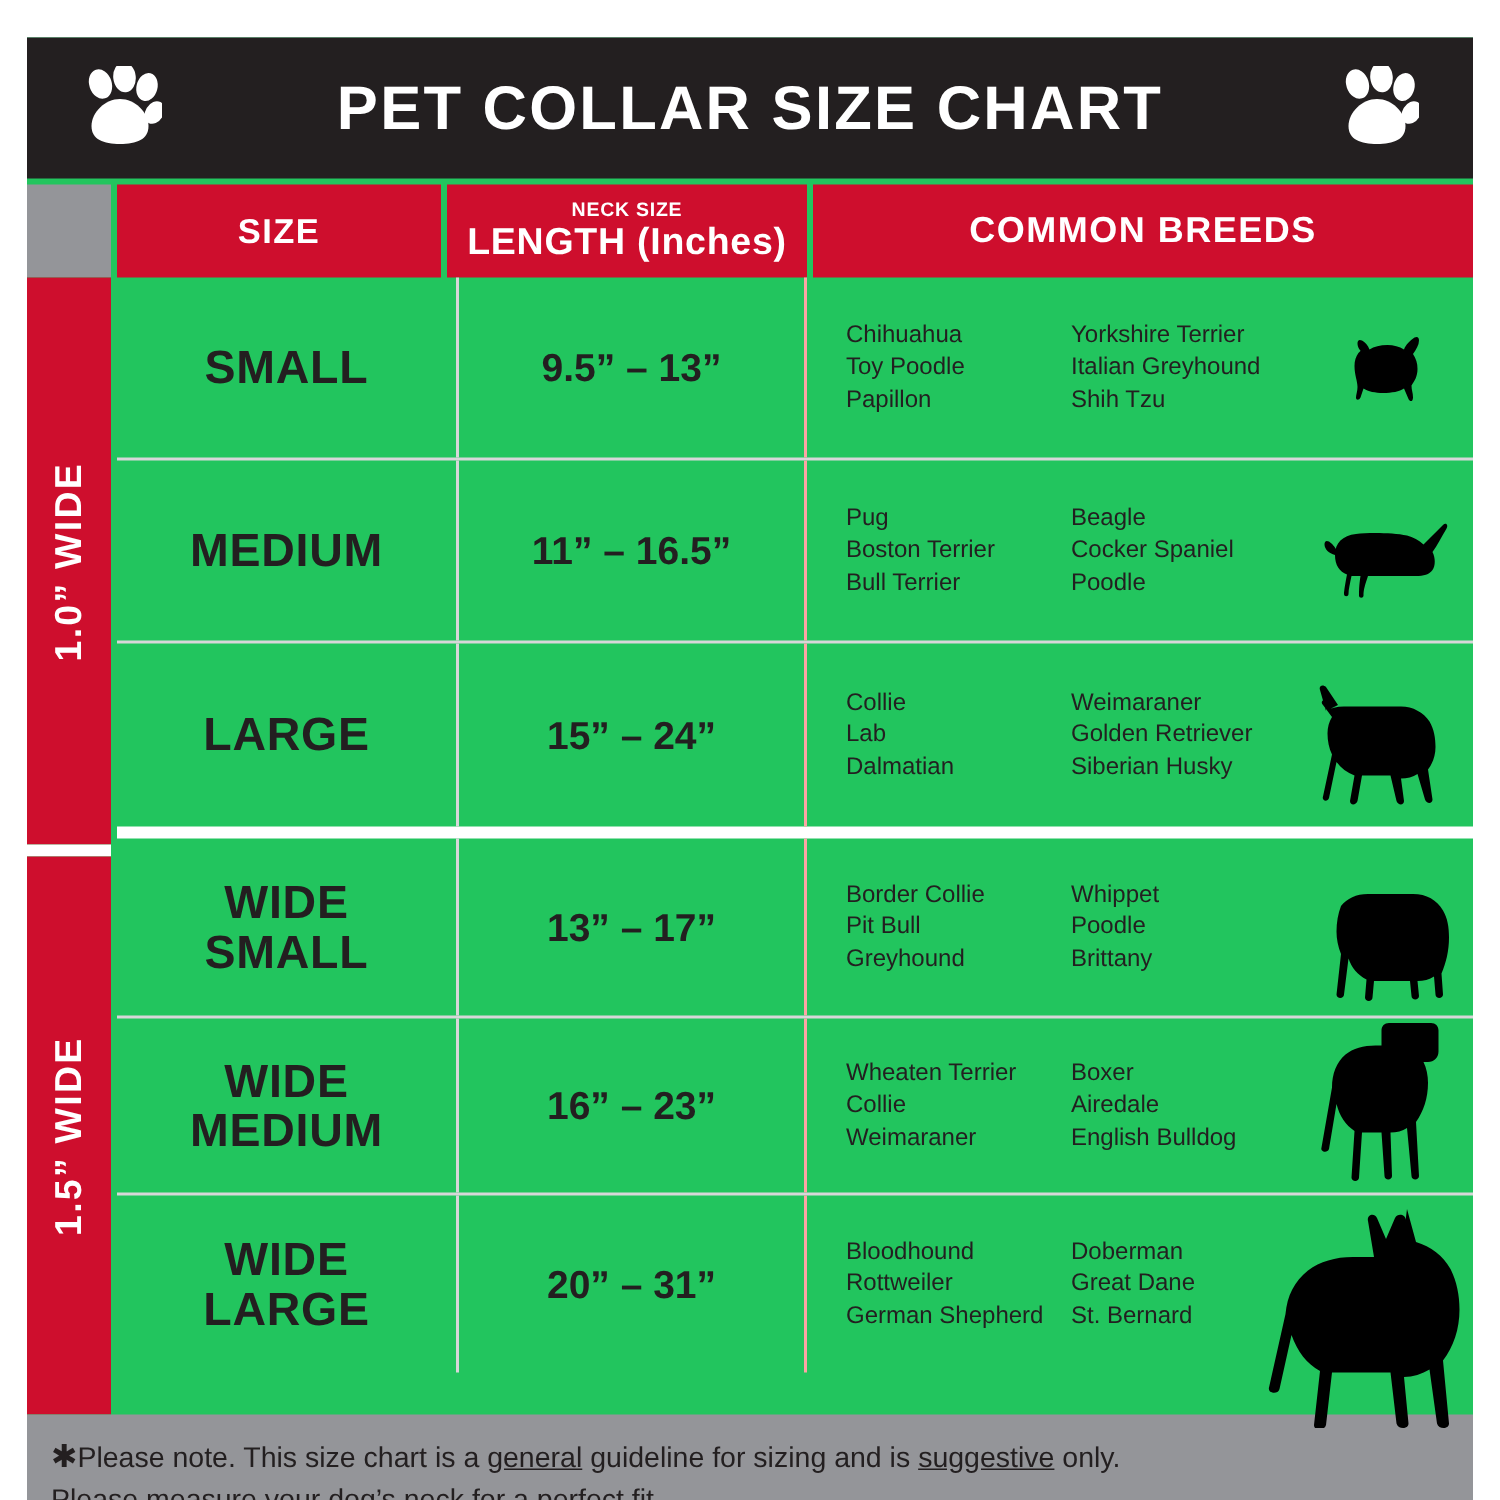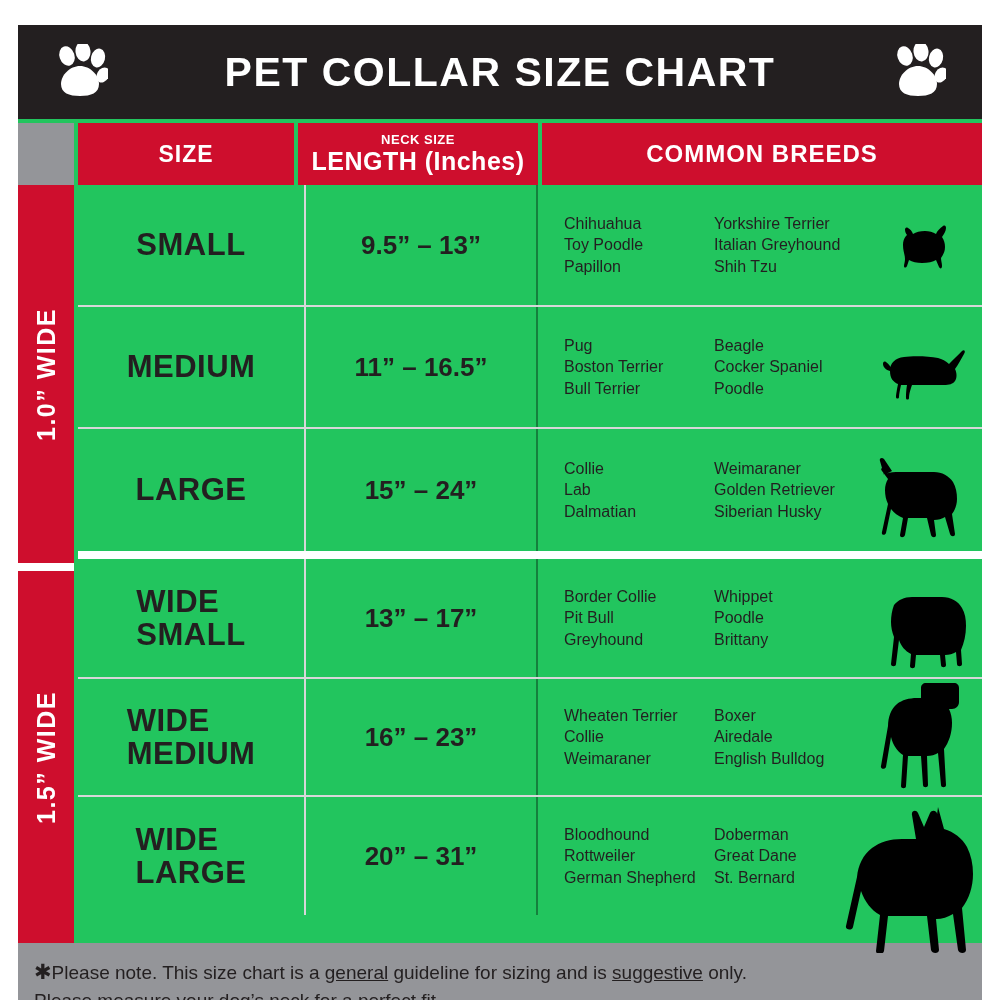--- a/index.html
+++ b/index.html
@@ -107,32 +107,33 @@
 
   .cell-size {
     width: 228px;
     display: flex;
     align-items: center;
     justify-content: center;
     font-size: 31px;
     font-weight: bold;
     color: #231f20;
     letter-spacing: .5px;
+    text-align: center;
     line-height: 1.08;
     border-right: 2px solid #d7d7d9;
   }
   .cell-len {
     width: 232px;
     display: flex;
     align-items: center;
     justify-content: center;
     font-size: 26px;
     font-weight: bold;
     color: #231f20;
-    border-right: 2px solid #15803d;
+    border-right: 2px solid #fca5a5;
   }
   .cell-breeds {
     flex: 1;
     display: flex;
     align-items: center;
     padding-left: 26px;
     gap: 0px;
     position: relative;
   }
   .breed-col {

